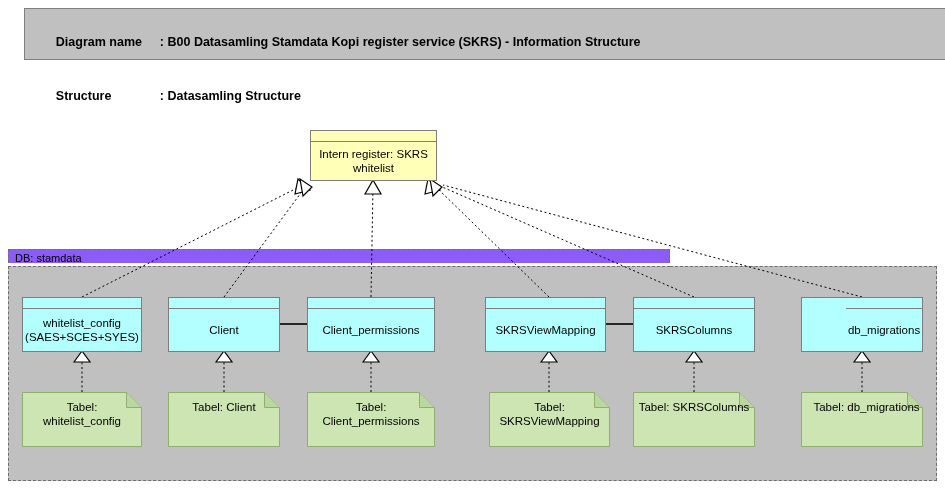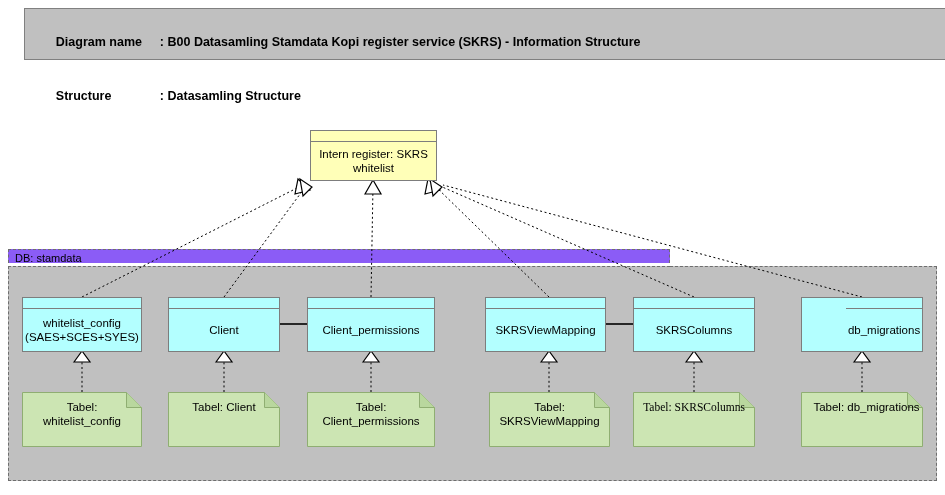--- a/index.html
+++ b/index.html
@@ -287,21 +287,21 @@
 
   <div class="note" style="left:489px;top:392px;width:121px;height:55px;">
     <svg width="121" height="55" viewBox="0 0 121 55">
       <path d="M0.5,0.5 H105.5 L120.5,15.5 V54.5 H0.5 Z" fill="#cce5b3" stroke="#8fae72" stroke-width="1"></path>
       <path d="M105.5,0.5 V15.5 H120.5" fill="#b9d79e" stroke="#8fae72" stroke-width="1"></path>
     </svg>
     <span class="note-label" style="top:8px;">Tabel:
 SKRSViewMapping</span>
   </div>
 
-  <div class="note" style="left:633px;top:392px;width:122px;height:55px;font-family:Liberation Serif, serif;">
+  <div class="note" style="left:633px;top:392px;width:122px;height:55px;">
     <svg width="122" height="55" viewBox="0 0 122 55">
       <path d="M0.5,0.5 H106.5 L121.5,15.5 V54.5 H0.5 Z" fill="#cce5b3" stroke="#8fae72" stroke-width="1"></path>
       <path d="M106.5,0.5 V15.5 H121.5" fill="#b9d79e" stroke="#8fae72" stroke-width="1"></path>
     </svg>
     <span class="note-label" style="top:8px;">Tabel: SKRSColumns</span>
   </div>
 
   <div class="note" style="left:801px;top:392px;width:131px;height:55px;">
     <svg width="122" height="55" viewBox="0 0 122 55">
       <path d="M0.5,0.5 H106.5 L121.5,15.5 V54.5 H0.5 Z" fill="#cce5b3" stroke="#8fae72" stroke-width="1"></path>

